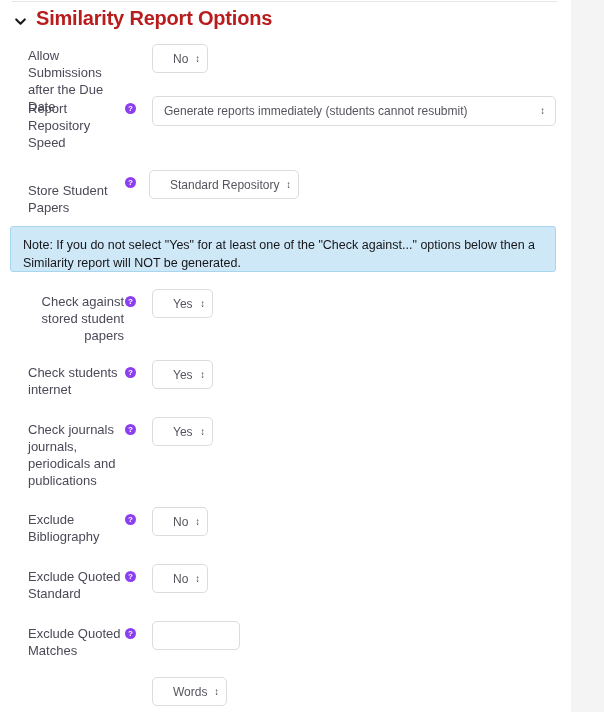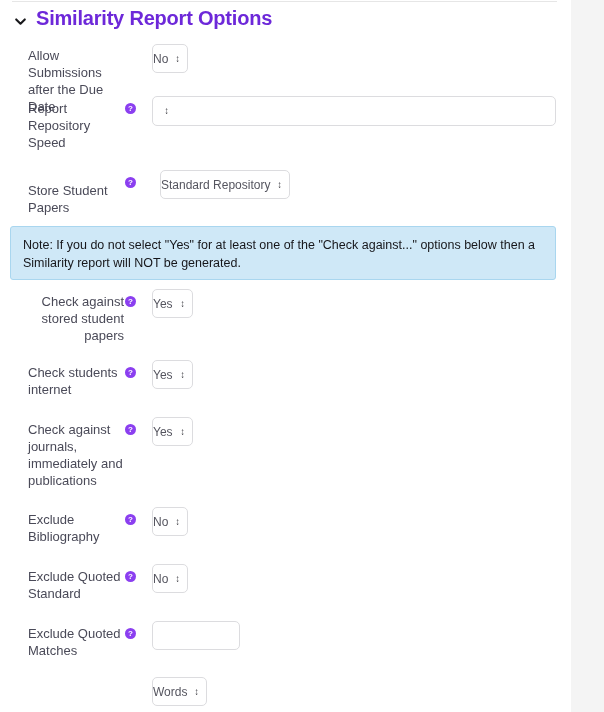--- a/index.html
+++ b/index.html
@@ -55,21 +55,21 @@
     display: inline-block;
     width: 13px;
     height: 13px;
     position: relative;
     top: 3px;
   }
   .chevron svg { display: block; }
   .section-title {
     font-size: 20px;
     font-weight: bold;
-    color: #6d28d9;
+    color: #b91c1c;
     letter-spacing: -0.2px;
     line-height: 1;
     white-space: nowrap;
   }
 
   
   .row {
     position: absolute;
     left: 0;
     width: 571px;
@@ -93,21 +93,21 @@
   
   .select {
     position: absolute;
     box-sizing: border-box;
     height: 29px;
     background: #ffffff;
     border: 1px solid #dcdcdf;
     border-radius: 5px;
     display: flex;
     align-items: center;
-    padding: 0 7px 0 0;
+    padding: 0 7px 0 20px;
     font-size: 12px;
     color: #55555f;
     white-space: nowrap;
     cursor: pointer;
     gap: 7px;
   }
   .select .sel-val { flex: 0 0 auto; }
   .select.wide {
     width: 404px;
     height: 30px;
@@ -138,21 +138,21 @@
     font-family: "Liberation Sans", sans-serif;
   }
 
   
   .note-box {
     position: absolute;
     left: 10px;
     top: 226px;
     box-sizing: border-box;
     width: 546px;
-    height: 54px;
+    height: 46px;
     background: #cfe8f7;
     border: 1px solid #a9d6ef;
     border-radius: 3px;
     padding: 9px 12px 0 12px;
   }
   .note-text {
     font-size: 12.5px;
     line-height: 18px;
     color: #16161a;
   }
@@ -185,33 +185,34 @@
 
     <div class="row" style="top:96px;">
       <div class="row-label" style="top:4px;">Report Repository Speed</div>
       <div class="help-icon" style="top:7px;">
         <svg width="11" height="11" viewBox="0 0 11 11">
           <circle cx="5.5" cy="5.5" r="5.5" fill="#8b3ff0"></circle>
           <text x="5.5" y="8.3" text-anchor="middle" font-family="Liberation Sans, sans-serif" font-size="8" font-weight="bold" fill="#ffffff">?</text>
         </svg>
       </div>
       <div class="select wide" style="left:152px; top:0px;">
+        <span class="sel-val">Generate reports immediately (students cannot resubmit)</span>
         <span class="arrows">↕</span>
       </div>
     </div>
 
     <div class="row" style="top:170px;">
       <div class="row-label" style="top:12px;">Store Student Papers</div>
       <div class="help-icon" style="top:7px;">
         <svg width="11" height="11" viewBox="0 0 11 11">
           <circle cx="5.5" cy="5.5" r="5.5" fill="#8b3ff0"></circle>
           <text x="5.5" y="8.3" text-anchor="middle" font-family="Liberation Sans, sans-serif" font-size="8" font-weight="bold" fill="#ffffff">?</text>
         </svg>
       </div>
-      <div class="select" style="left:160px; top:0px;">
+      <div class="select" style="left:149px; top:0px;">
         <span class="sel-val">Standard Repository</span>
         <span class="arrows">↕</span>
       </div>
     </div>
 
     <div class="note-box">
       <div class="note-text">Note: If you do not select "Yes" for at least one of the "Check against..." options below then a Similarity report will NOT be generated.</div>
     </div>
 
     <div class="row" style="top:289px;">
@@ -236,21 +237,21 @@
           <text x="5.5" y="8.3" text-anchor="middle" font-family="Liberation Sans, sans-serif" font-size="8" font-weight="bold" fill="#ffffff">?</text>
         </svg>
       </div>
       <div class="select" style="left:152px; top:0px;">
         <span class="sel-val">Yes</span>
         <span class="arrows">↕</span>
       </div>
     </div>
 
     <div class="row" style="top:417px;">
-      <div class="row-label" style="top:4px;">Check against journals, immediately and publications</div>
+      <div class="row-label" style="top:4px;">Check journals journals, periodicals and publications</div>
       <div class="help-icon" style="top:7px;">
         <svg width="11" height="11" viewBox="0 0 11 11">
           <circle cx="5.5" cy="5.5" r="5.5" fill="#8b3ff0"></circle>
           <text x="5.5" y="8.3" text-anchor="middle" font-family="Liberation Sans, sans-serif" font-size="8" font-weight="bold" fill="#ffffff">?</text>
         </svg>
       </div>
       <div class="select" style="left:152px; top:0px;">
         <span class="sel-val">Yes</span>
         <span class="arrows">↕</span>
       </div>

